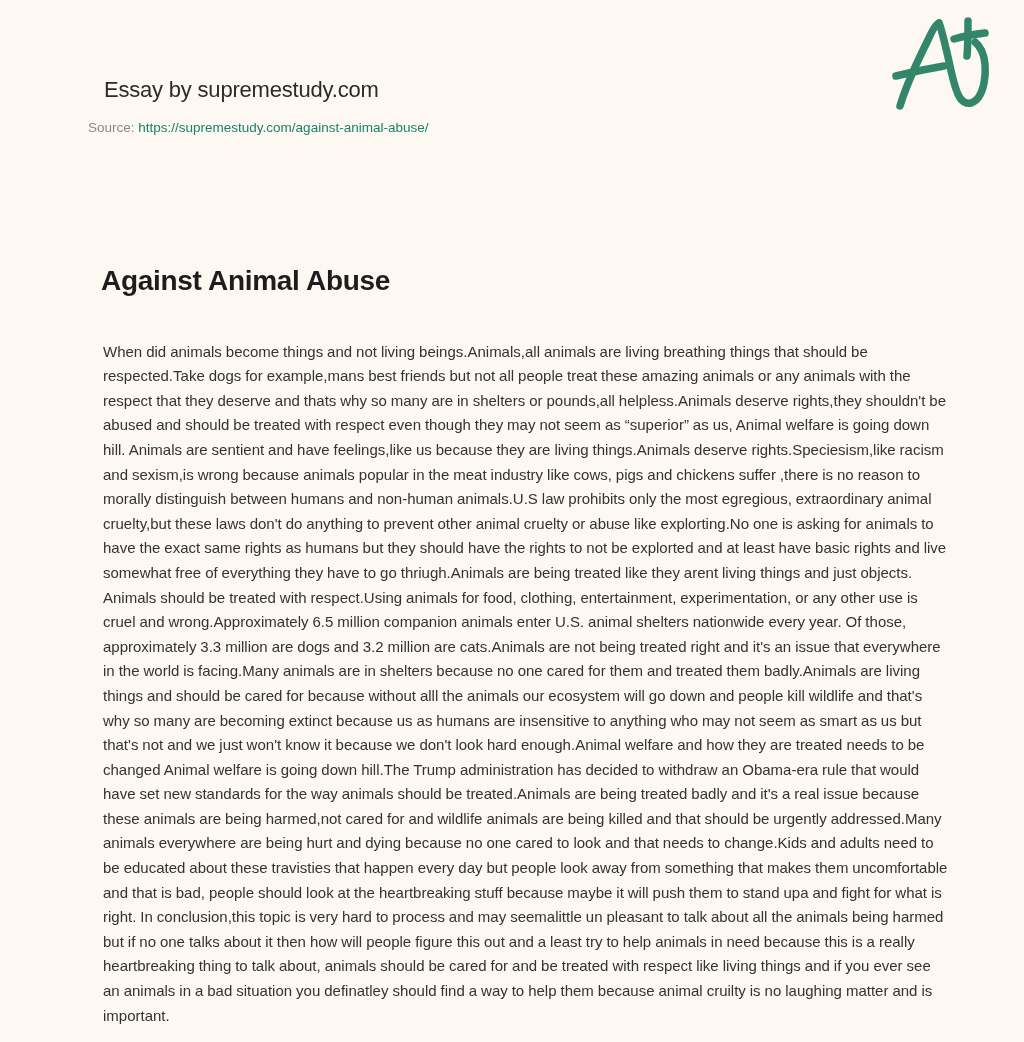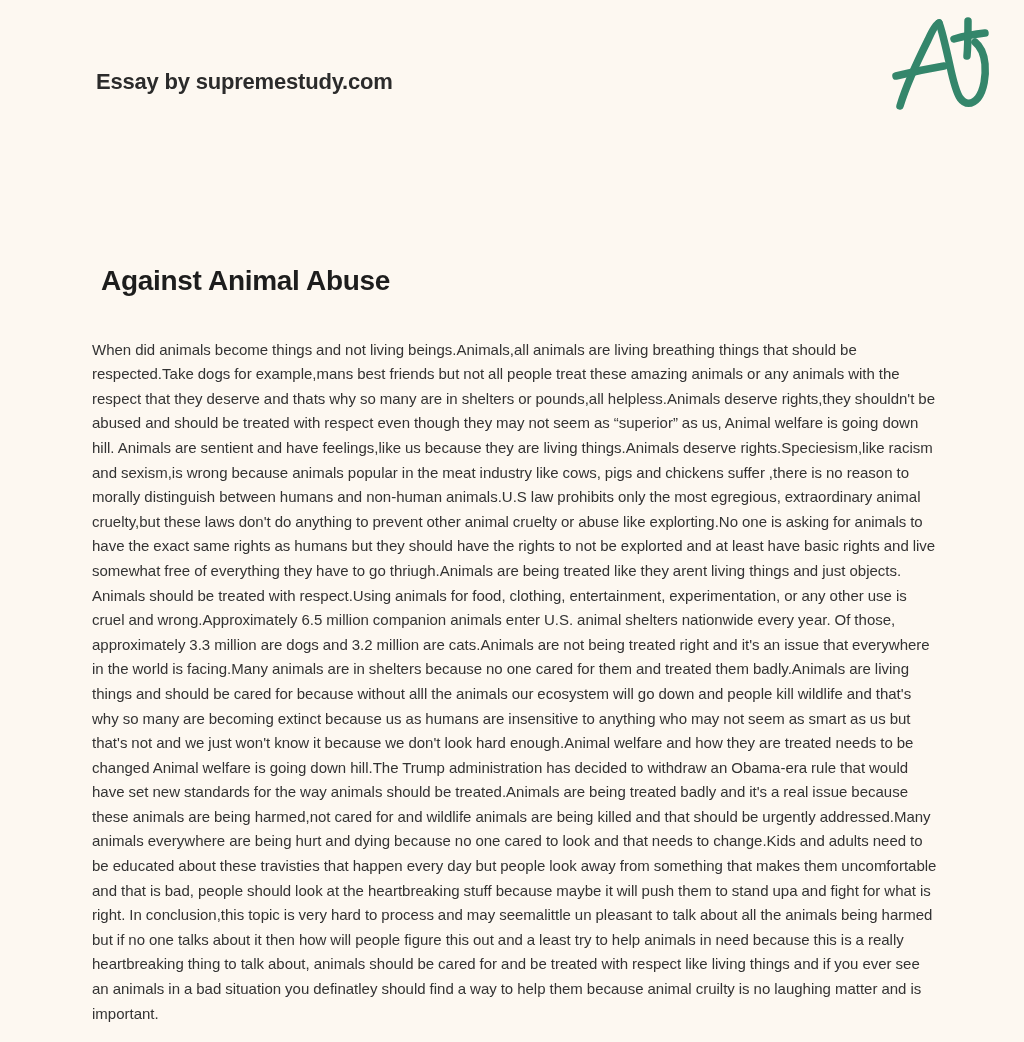--- a/index.html
+++ b/index.html
@@ -26,25 +26,25 @@
   
   .header {
     position: relative;
     padding-top: 62px;
     height: 118px;
     box-sizing: border-box;
   }
 
   .brand-line {
     font-size: 22px;
-    font-weight: bold;
+    font-weight: normal;
     color: #2b2b2b;
     letter-spacing: -0.2px;
     line-height: 1.1;
-    margin: 8px;
+    margin: 16px;
   }
 
   .source-line {
     margin-top: 18px;
     font-size: 13.5px;
     line-height: 1.2;
     color: #8b8b8b;
     white-space: nowrap;
   }
 
@@ -76,39 +76,43 @@
     padding-top: 133px;
     font-size: 28px;
     font-weight: bold;
     color: #1d1d1d;
     letter-spacing: -0.3px;
     line-height: 1.2;
   }
 
   
   .essay-body {
-    margin: 4px;
+    margin: 15px;
     padding-top: 27px;
     width: 848px;
     font-size: 15px;
     line-height: 24.6px;
     color: #333333;
     text-align: left;
     word-spacing: -0.2px;
   }
 </style>
 </head>
 <body>
 
 <div class="page">
 
   <div class="header">
 
     <div class="brand-line">Essay by supremestudy.com</div>
 
+    <div class="source-line">
+      <span class="source-label">Source:</span>
+      <a class="source-url" href="#">https://supremestudy.com/against-animal-abuse/</a>
+    </div>
 
     <div class="logo">
       <svg viewBox="0 0 118 110" xmlns="http://www.w3.org/2000/svg" fill="none" stroke="#34866b" stroke-width="7.5" stroke-linecap="round" stroke-linejoin="round">
 
         <path d="M20 98 C 26 78, 38 52, 48 32 C 52 23, 56 16, 59 15"></path>
 
         <path d="M59 15 C 62 22, 66 40, 70 58 C 73 72, 76 84, 80 90
                  C 85 97, 92 97, 98 90 C 104 82, 106 68, 105 56
                  C 104 46, 100 38, 95 34"></path>
 

